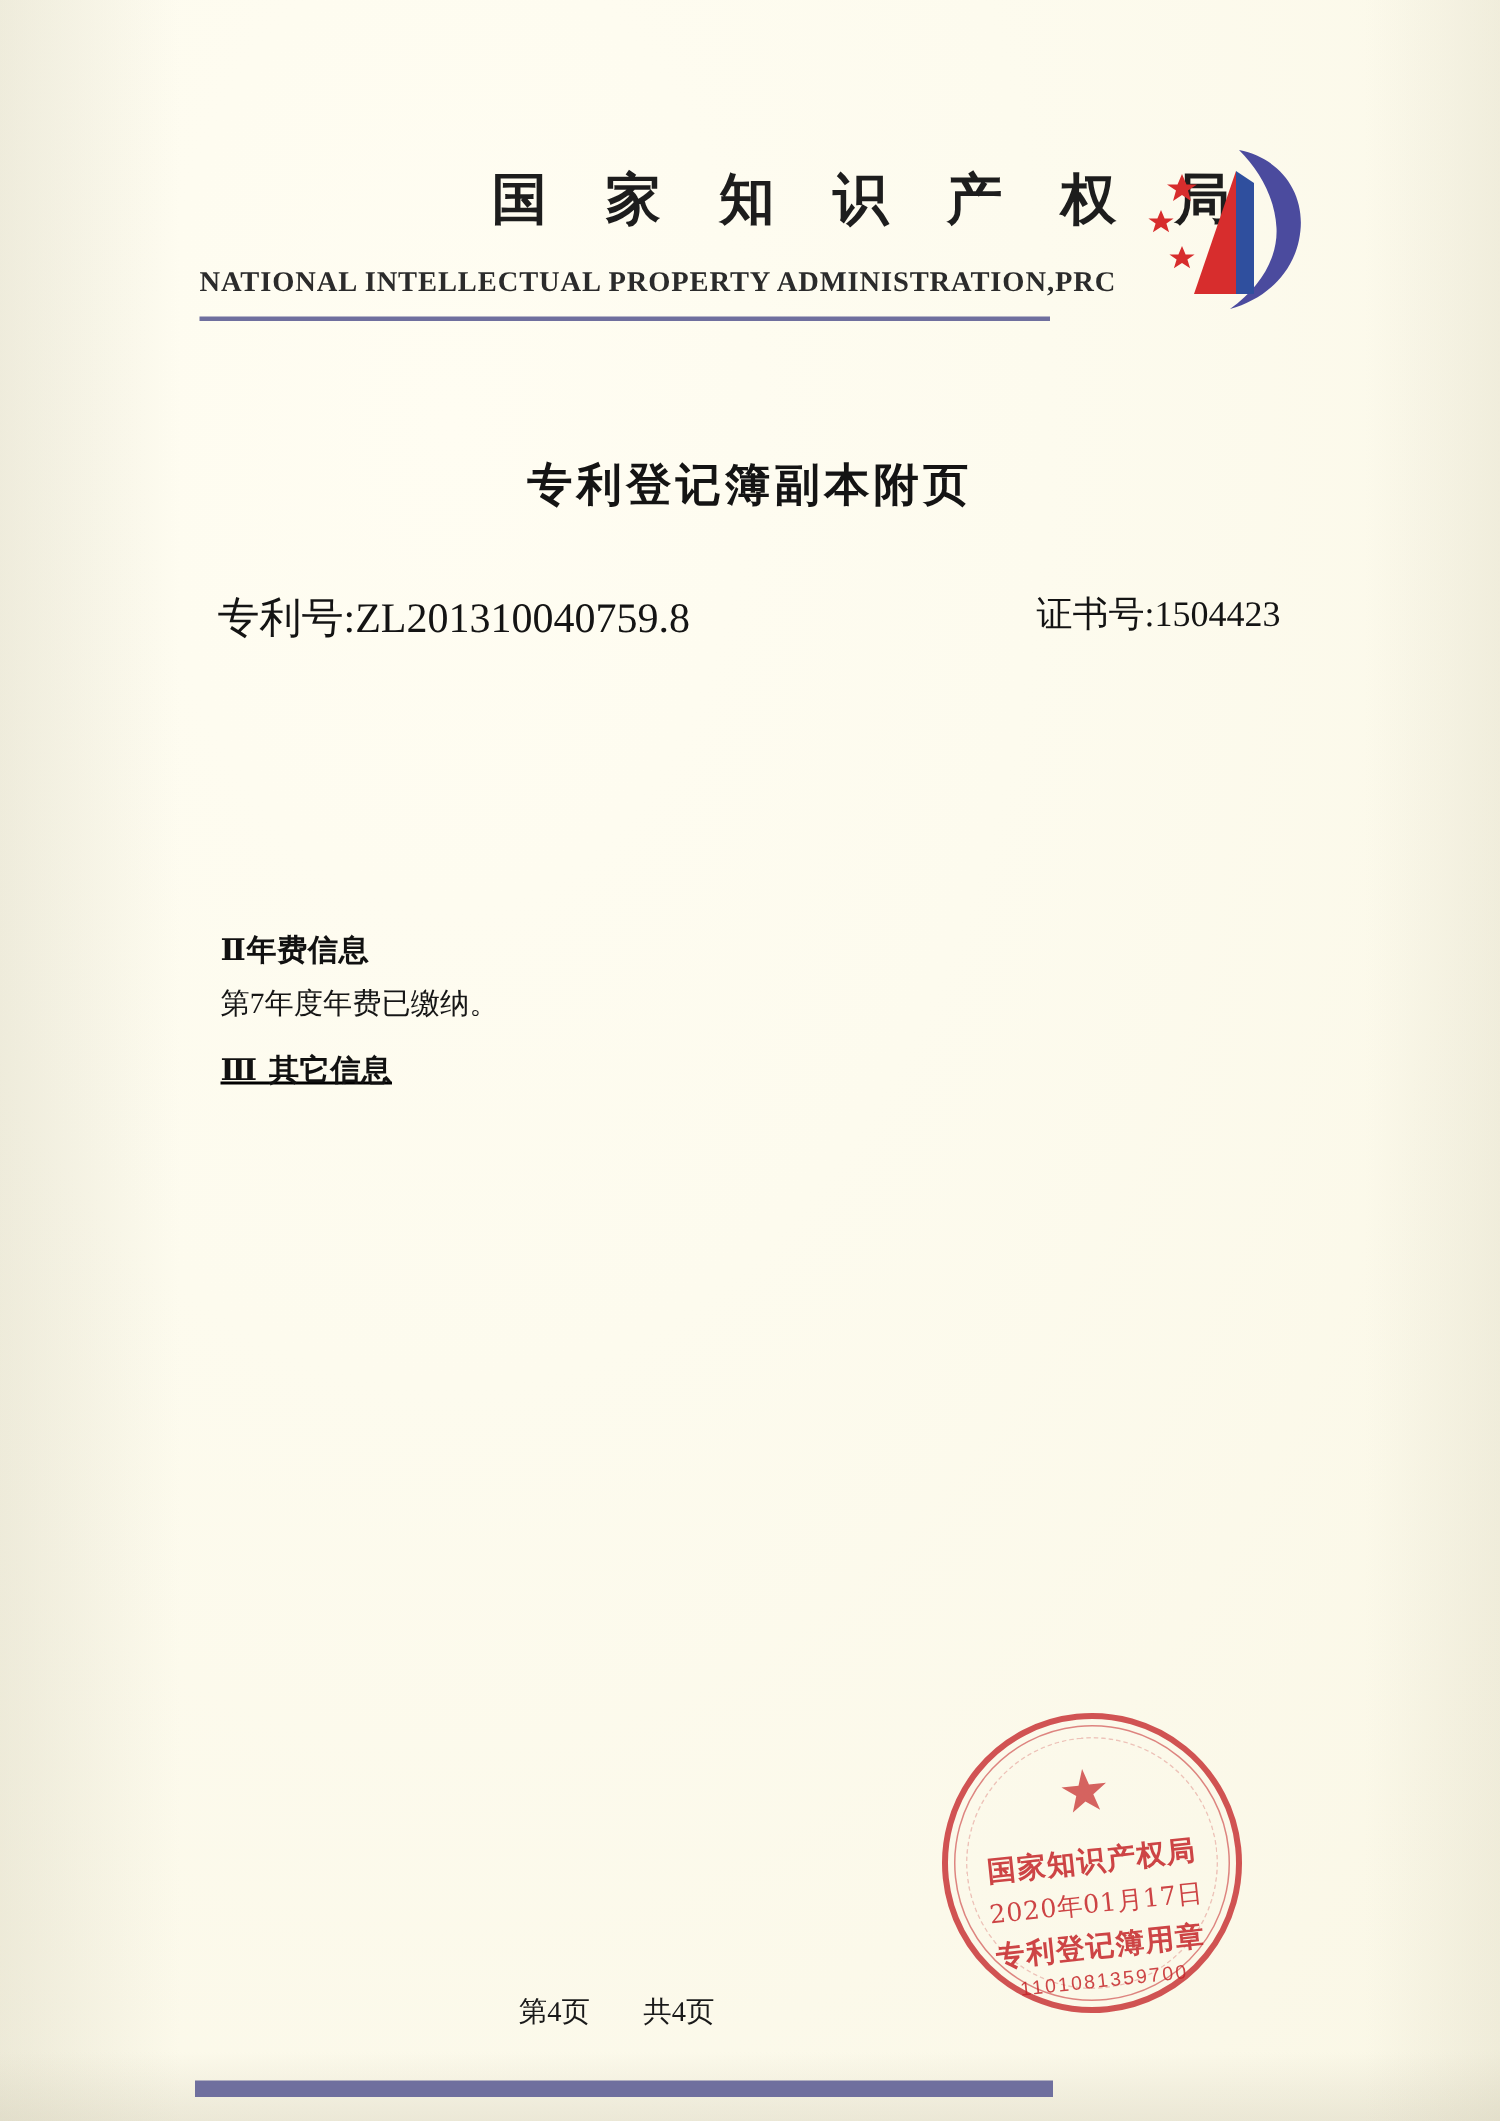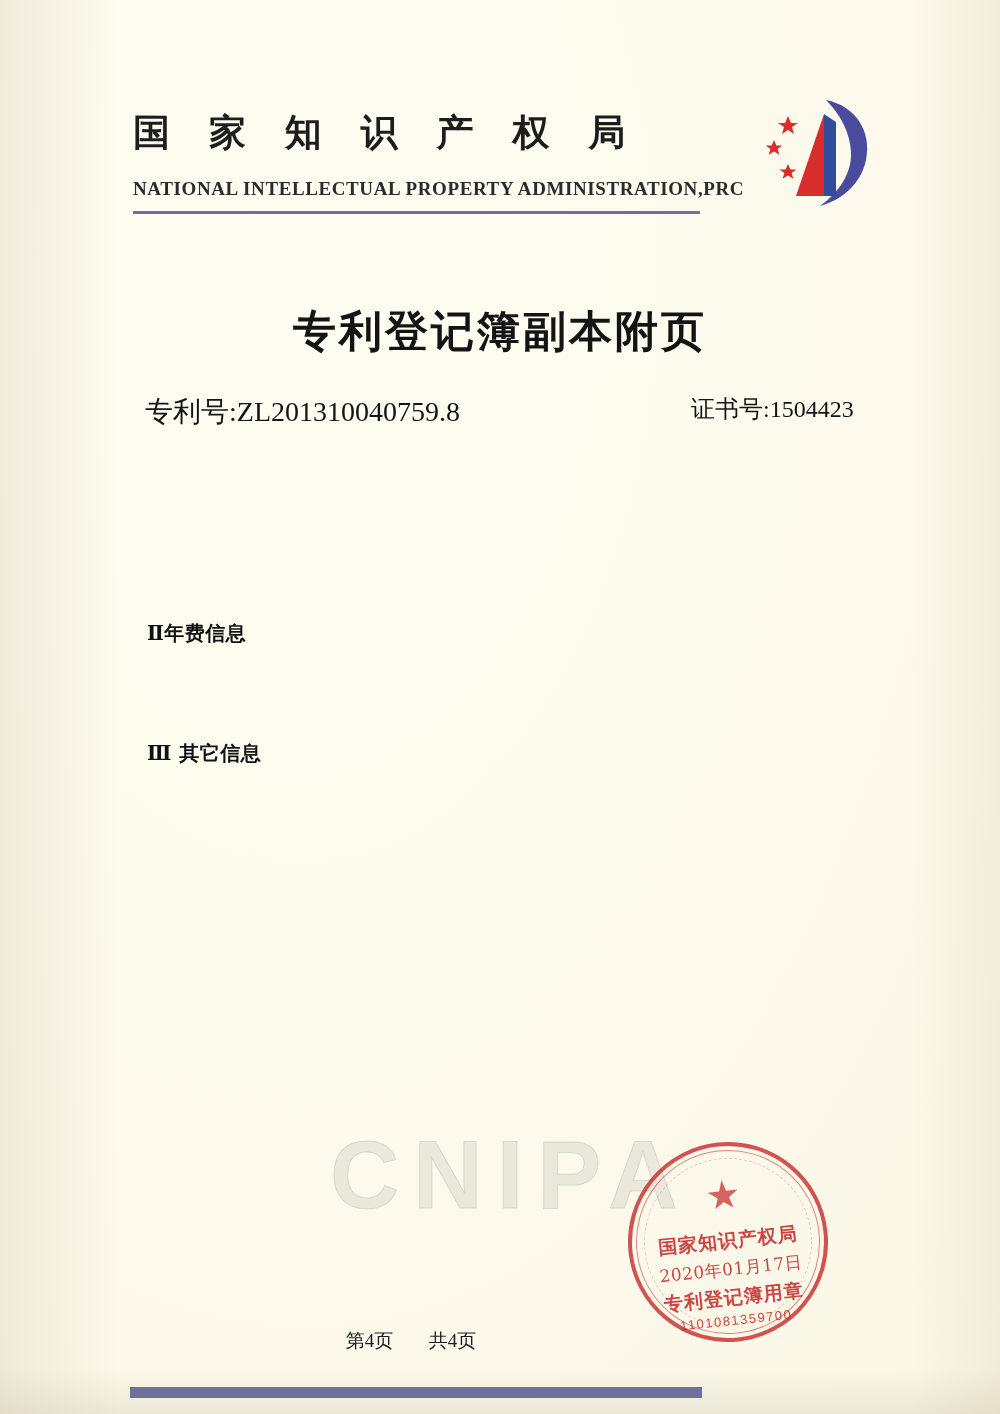--- a/index.html
+++ b/index.html
@@ -46,20 +46,21 @@
     top: 108px;
     width: 700px;
   }
   .org-cn {
     font-family: "DejaVu Serif", serif;
     font-size: 37px;
     font-weight: 700;
     letter-spacing: 13px;
     color: #1d1d1d;
     white-space: nowrap;
+    text-align: right;
   }
   .org-en {
     margin-top: 20px;
     font-family: "Liberation Serif", serif;
     font-size: 19px;
     font-weight: 600;
     letter-spacing: 0.6px;
     color: #2b2b2b;
     white-space: nowrap;
   }
@@ -81,21 +82,21 @@
   .logo svg { display: block; }
 
   
   .doc-title {
     position: absolute;
     top: 303px;
     left: 0;
     width: 1000px;
     text-align: center;
     font-family: "DejaVu Serif", serif;
-    font-size: 43px;
+    font-size: 30px;
     font-weight: 700;
     letter-spacing: 3px;
     color: #141414;
   }
 
   
   .id-row {
     position: absolute;
     top: 393px;
     left: 145px;
@@ -120,21 +121,21 @@
   }
 
   
   .section {
     position: absolute;
     left: 147px;
     width: 720px;
   }
   .sec-1 { top: 490px; }
   .sec-2 { top: 620px; }
-  .sec-3 { top: 740px; }
+  .sec-3 { top: 700px; text-decoration: underline; }
 
   .sec-head {
     font-family: "DejaVu Serif", serif;
     font-size: 20px;
     font-weight: 700;
     color: #111111;
     letter-spacing: 0.5px;
     white-space: nowrap;
   }
   .sec-body {
@@ -280,28 +281,28 @@
   <div class="doc-title">专利登记簿副本附页</div>
 
   <div class="id-row">
     <div class="id-left">专利号:ZL201310040759.8</div>
     <div class="id-right">证书号:1504423</div>
   </div>
 
 
   <div class="section sec-2">
     <div class="sec-head">Ⅱ年费信息</div>
+    <div class="sec-body">第7年度年费已缴纳。</div>
   </div>
 
   <div class="section sec-3">
     <div class="sec-head">Ⅲ 其它信息</div>
     <div class="sec-body"></div>
   </div>
 
-  <div class="watermark">CNIPA</div>
 
   <div class="seal">
     <div class="seal-ring"></div>
     <div class="seal-ring-inner"></div>
     <div class="seal-arc"></div>
     <div class="seal-star">★</div>
     <div class="seal-lines">
       <div class="seal-line-1">国家知识产权局</div>
       <div class="seal-line-2">2020年01月17日</div>
       <div class="seal-line-3">专利登记簿用章</div>

